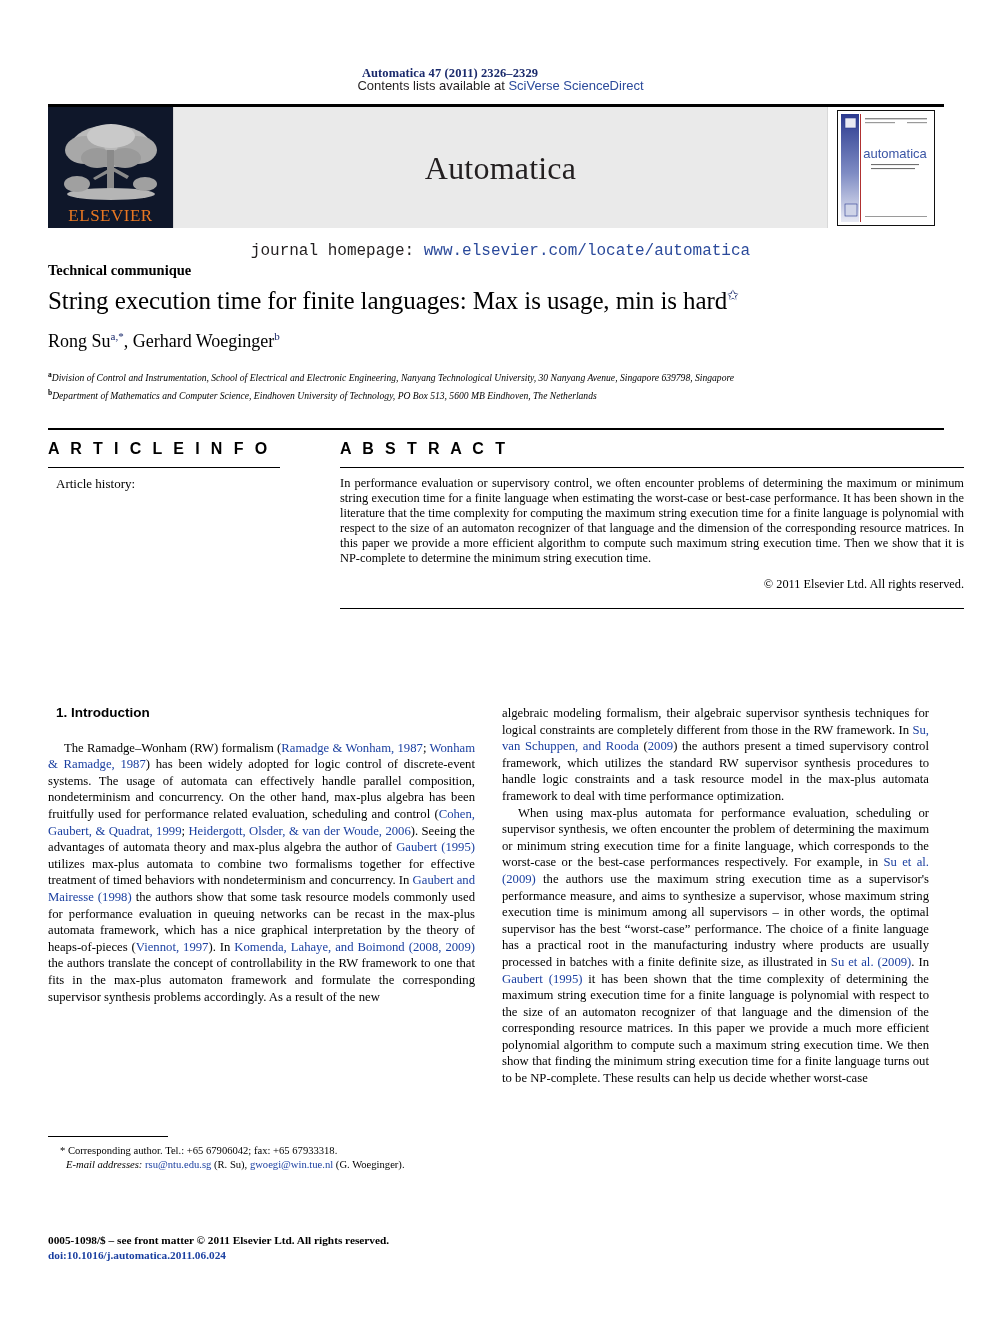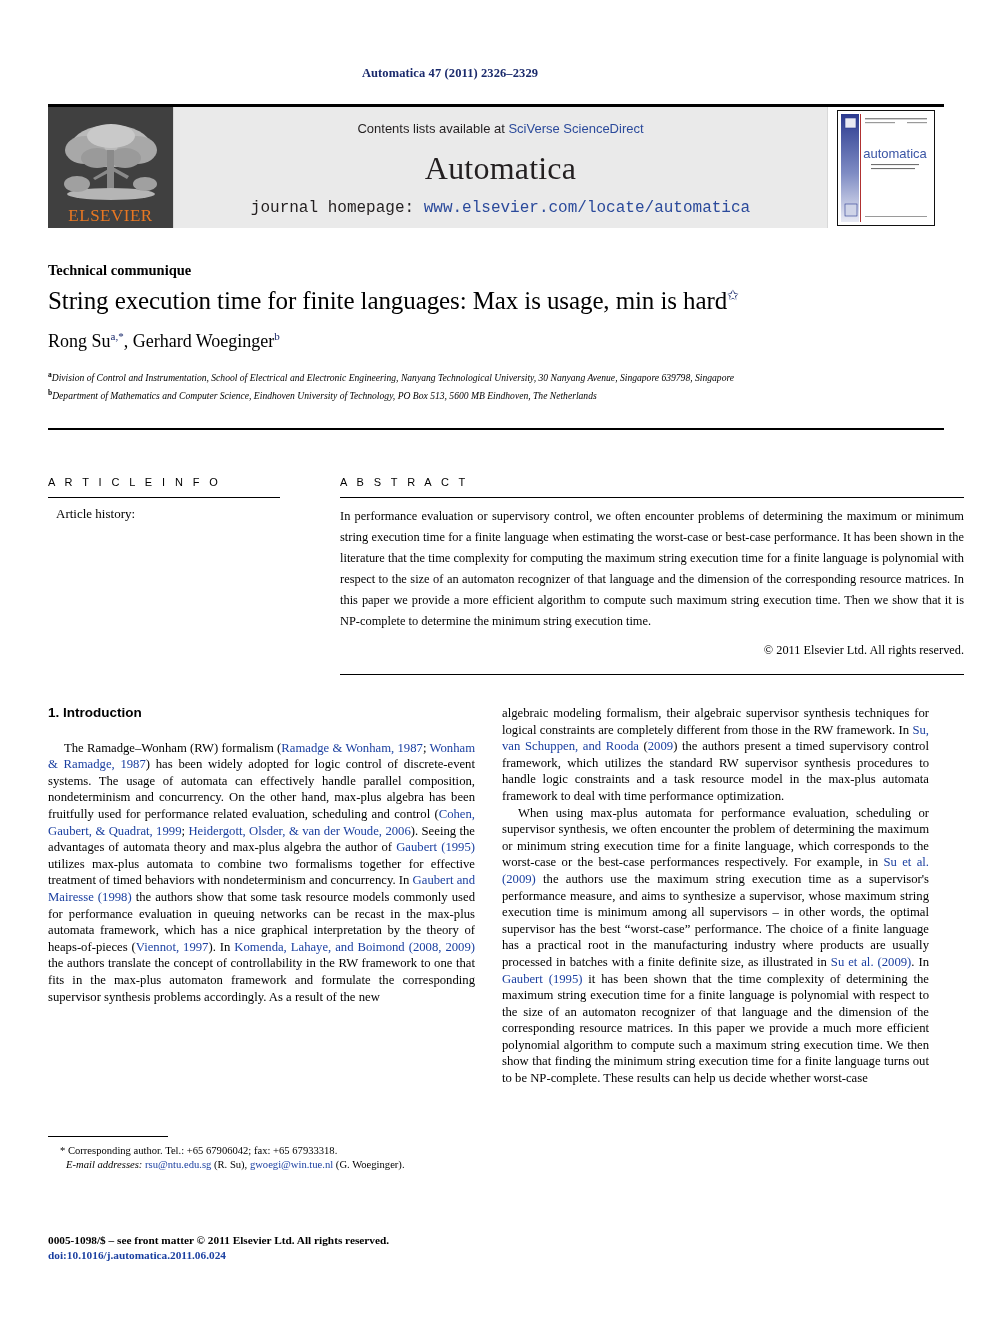--- a/index.html
+++ b/index.html
@@ -45,21 +45,21 @@
     height: 124px;
     border-top: 3px solid #000;
     box-sizing: border-box;
     display: flex;
     align-items: stretch;
   }
   .elsevier-logo {
     width: 126px;
     flex: 0 0 126px;
     position: relative;
-    background: #404040;
+    background: #0f172a;
     border-right: 1px solid #d8d8d8;
     display: flex;
     flex-direction: column;
     align-items: center;
     justify-content: flex-end;
     padding-bottom: 4px;
     box-sizing: border-box;
   }
   .tree-svg { display:block; margin-top:6px; }
   .elsevier-word {
@@ -72,20 +72,21 @@
     margin-top: 1px;
   }
   .masthead-center {
     flex: 1 1 auto;
     background: #eaeaea;
     display: flex;
     flex-direction: column;
     align-items: center;
     justify-content: center;
     position: relative;
+    gap: 43px;
   }
   .contents-line {
     font-family: "Liberation Sans", sans-serif;
     font-size: 13px;
     color: #231f20;
     margin-top: 10px;
   }
   .contents-line .sd {
     color: #2b4a9b;
   }
@@ -169,43 +170,42 @@
     width: 232px;
   }
   .abstractbox {
     position: absolute;
     top: 440px;
     left: 340px;
     width: 624px;
   }
   .colhead {
     font-family: "Liberation Sans", sans-serif;
-    font-weight: normal;
-    font-size: 11px;
+    font-weight: bold;
+    font-size: 16px;
     letter-spacing: 3.4px;
     margin-bottom: 9px;
-    margin-top: 36px;
   }
   .thinrule { border-top: 1.5px solid #000; margin-bottom: 8px; }
   .hist-title, .kw-title {
     font-size: 13px;
     line-height: 15px;
     margin-left: 8px;
   }
   .hist-list, .kw-list {
     font-size: 11.6px;
     line-height: 15px;
   }
   .kwblock { margin-top: 26px; }
   .kwblock .thinrule { margin-bottom: 7px; }
   .kw-bottomrule { border-top: 1.5px solid #000; margin-top: 10px; }
 
   .abs-text {
     font-size: 12.4px;
-    line-height: 21px;
+    line-height: 15px;
     text-align: justify;
     text-justify: inter-word;
   }
   .abs-copy {
     margin-top: 11px;
     text-align: right;
     font-size: 12.3px;
   }
   .abs-bottomrule {
     border-top: 1.5px solid #000;
@@ -220,21 +220,21 @@
     font-size: 12.7px;
     line-height: 16.6px;
     text-align: justify;
   }
   .col-left { left: 48px; }
   .col-right { left: 502px; }
   .h1 {
     font-family: "Liberation Sans", sans-serif;
     font-weight: bold;
     font-size: 13.5px;
-    margin: 0 0 18px 0;
+    margin: 0 0 18px 8px;
   }
   .body-col p {
     margin: 0;
     text-indent: 16px;
   }
   .body-col p.cont { text-indent: 0; }
   .body-col p + p { margin-top: 0px; }
   .cite { color: #1a3fa0; }
 
   

